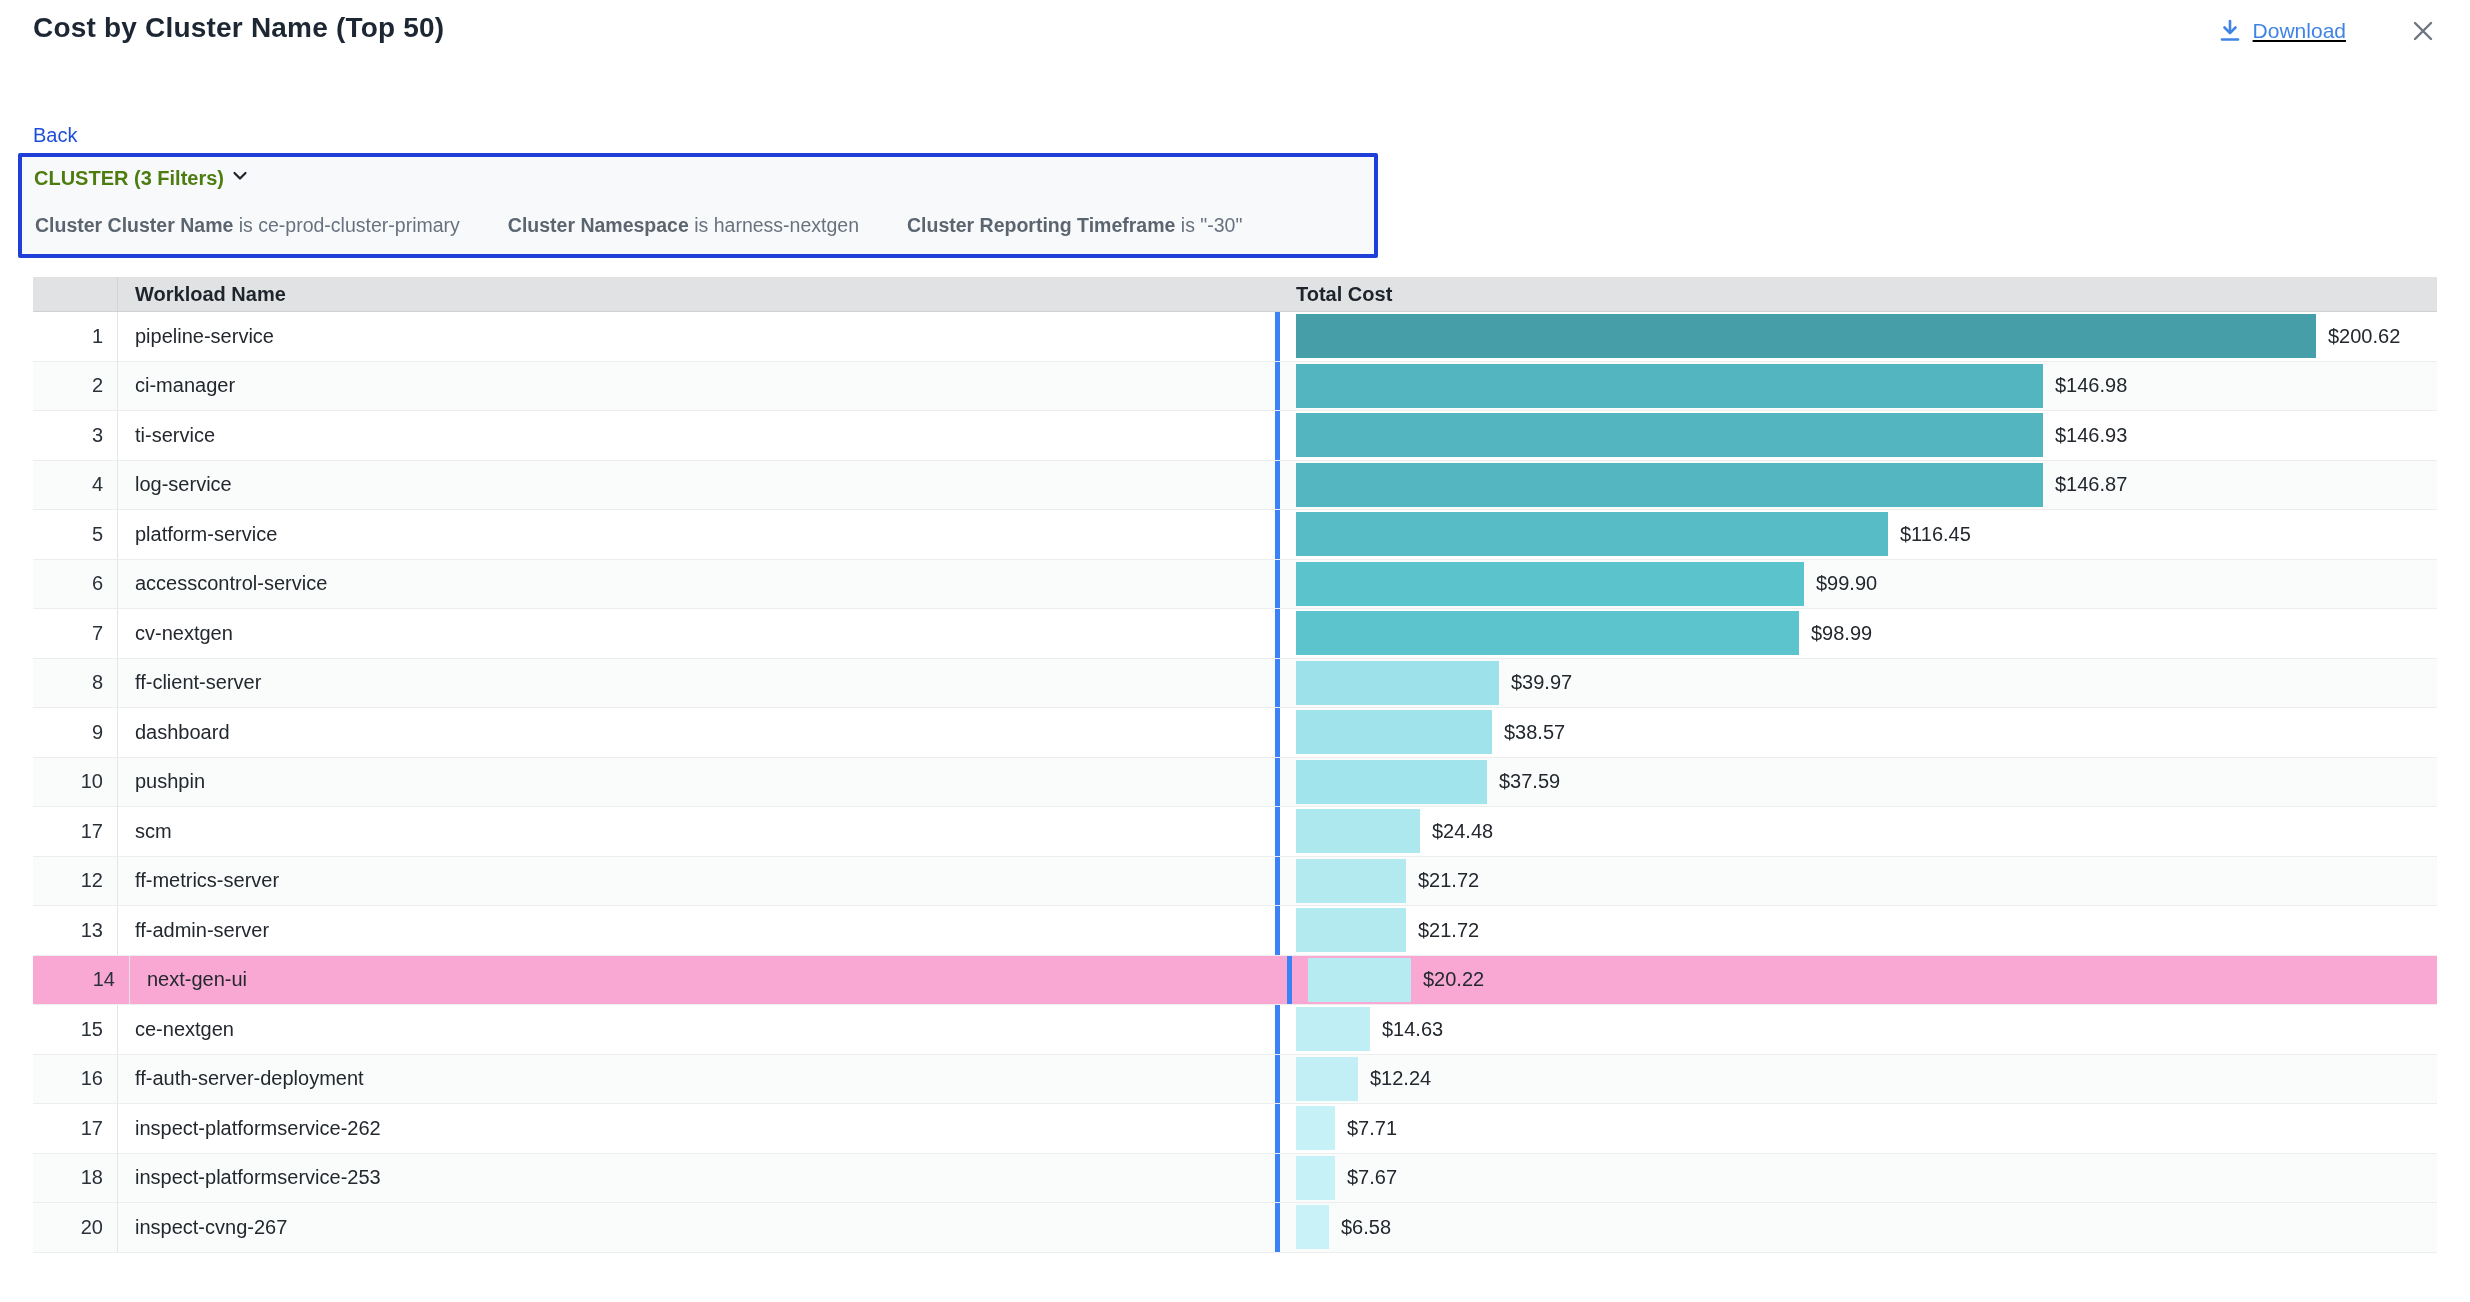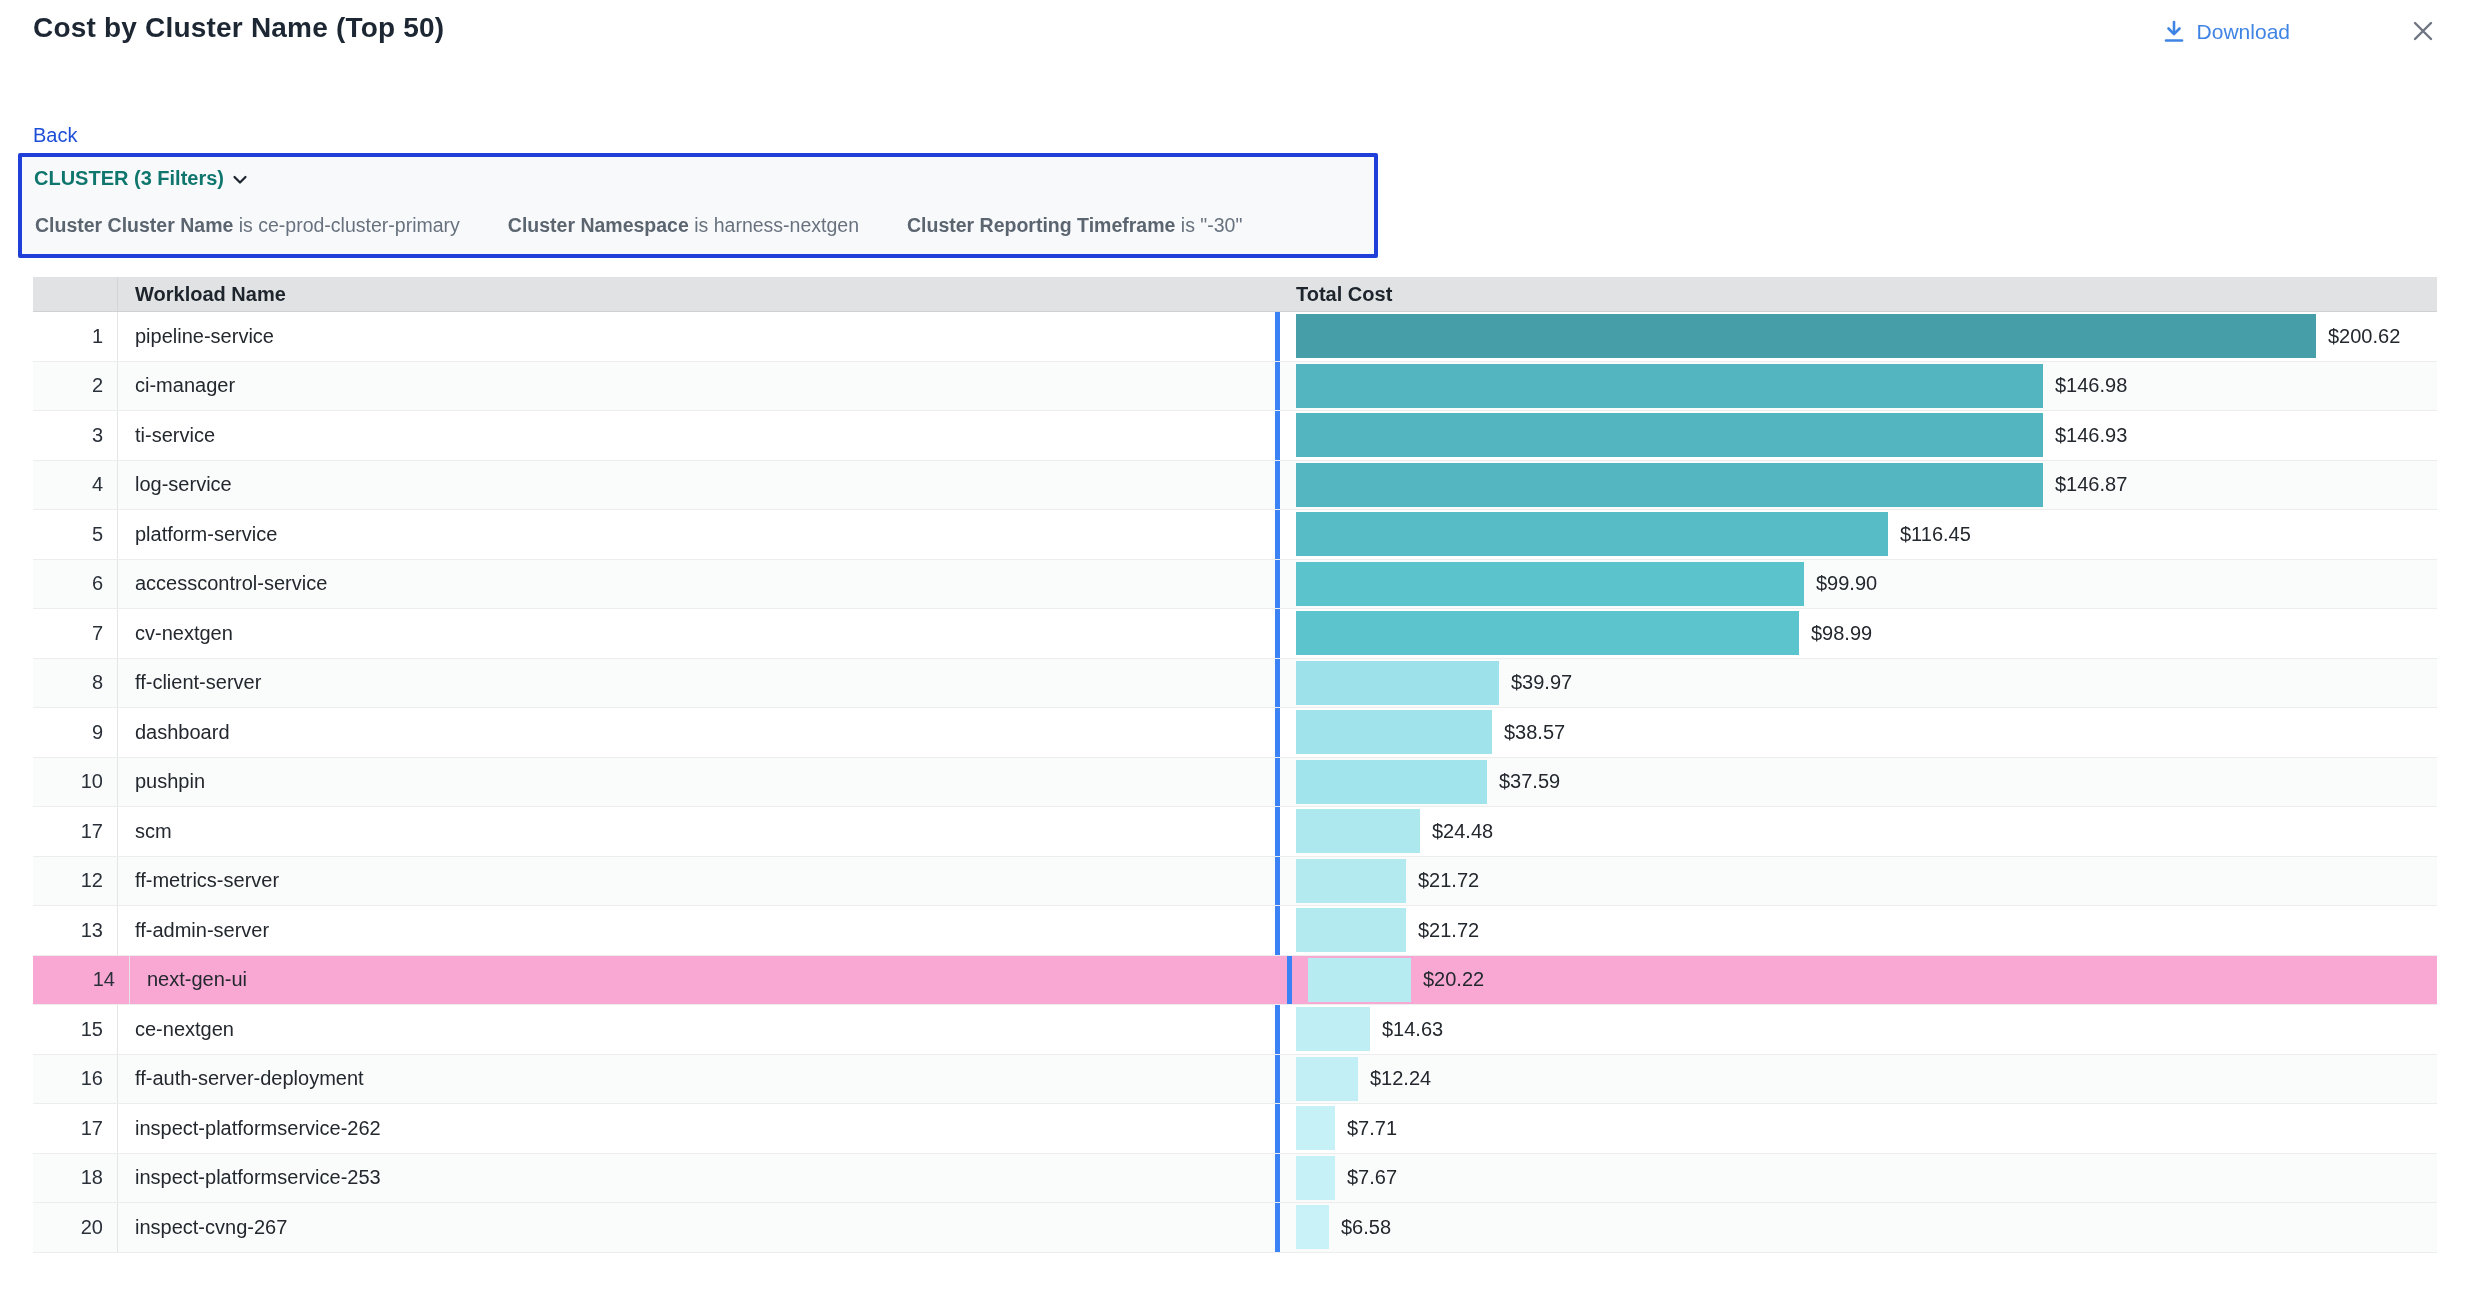--- a/index.html
+++ b/index.html
@@ -8,42 +8,42 @@
     background:#ffffff;font-family:"Liberation Sans",sans-serif;
     -webkit-font-smoothing:antialiased;
   }
   
   .page-title{
     position:absolute;left:33px;top:12px;
     font-size:28px;font-weight:700;color:#1d2733;letter-spacing:.2px;
   }
   .top-right{
     position:absolute;right:34px;top:18px;
-    display:flex;align-items:flex-end;gap:120px;
+    display:flex;align-items:center;gap:64px;text-decoration:underline;
   }
   .download-btn{
     display:flex;align-items:center;gap:12px;cursor:pointer;
     color:#3f84e4;font-size:21px;font-weight:500;
   }
   .close-btn{width:26px;height:26px;cursor:pointer;display:flex;align-items:center;justify-content:center;}
   
   .back-link{
     position:absolute;left:33px;top:124px;
     color:#1d4ed8;font-size:20px;cursor:pointer;
   }
   
   .filter-box{
     position:absolute;left:18px;top:153px;width:1360px;height:105px;
     box-sizing:border-box;border:4px solid #1f3fd8;border-radius:2px;
     background:#f8f9fb;
   }
   .filter-title{
     position:absolute;left:12px;top:10px;
-    display:flex;align-items:center;gap:8px;cursor:pointer;
-    font-size:20px;font-weight:600;color:#0f766e;
+    display:flex;align-items:flex-start;gap:8px;cursor:pointer;
+    font-size:20px;font-weight:600;color:#4d7c0f;
   }
   .filter-row{
     position:absolute;left:13px;top:57px;
     display:flex;align-items:baseline;gap:48px;white-space:nowrap;
     font-size:19.5px;color:#68727f;
   }
   .filter-field{font-weight:700;color:#5b6570;text-align:center;}
   
   .cost-table{position:absolute;left:33px;top:277px;width:2404px;}
   .thead{

